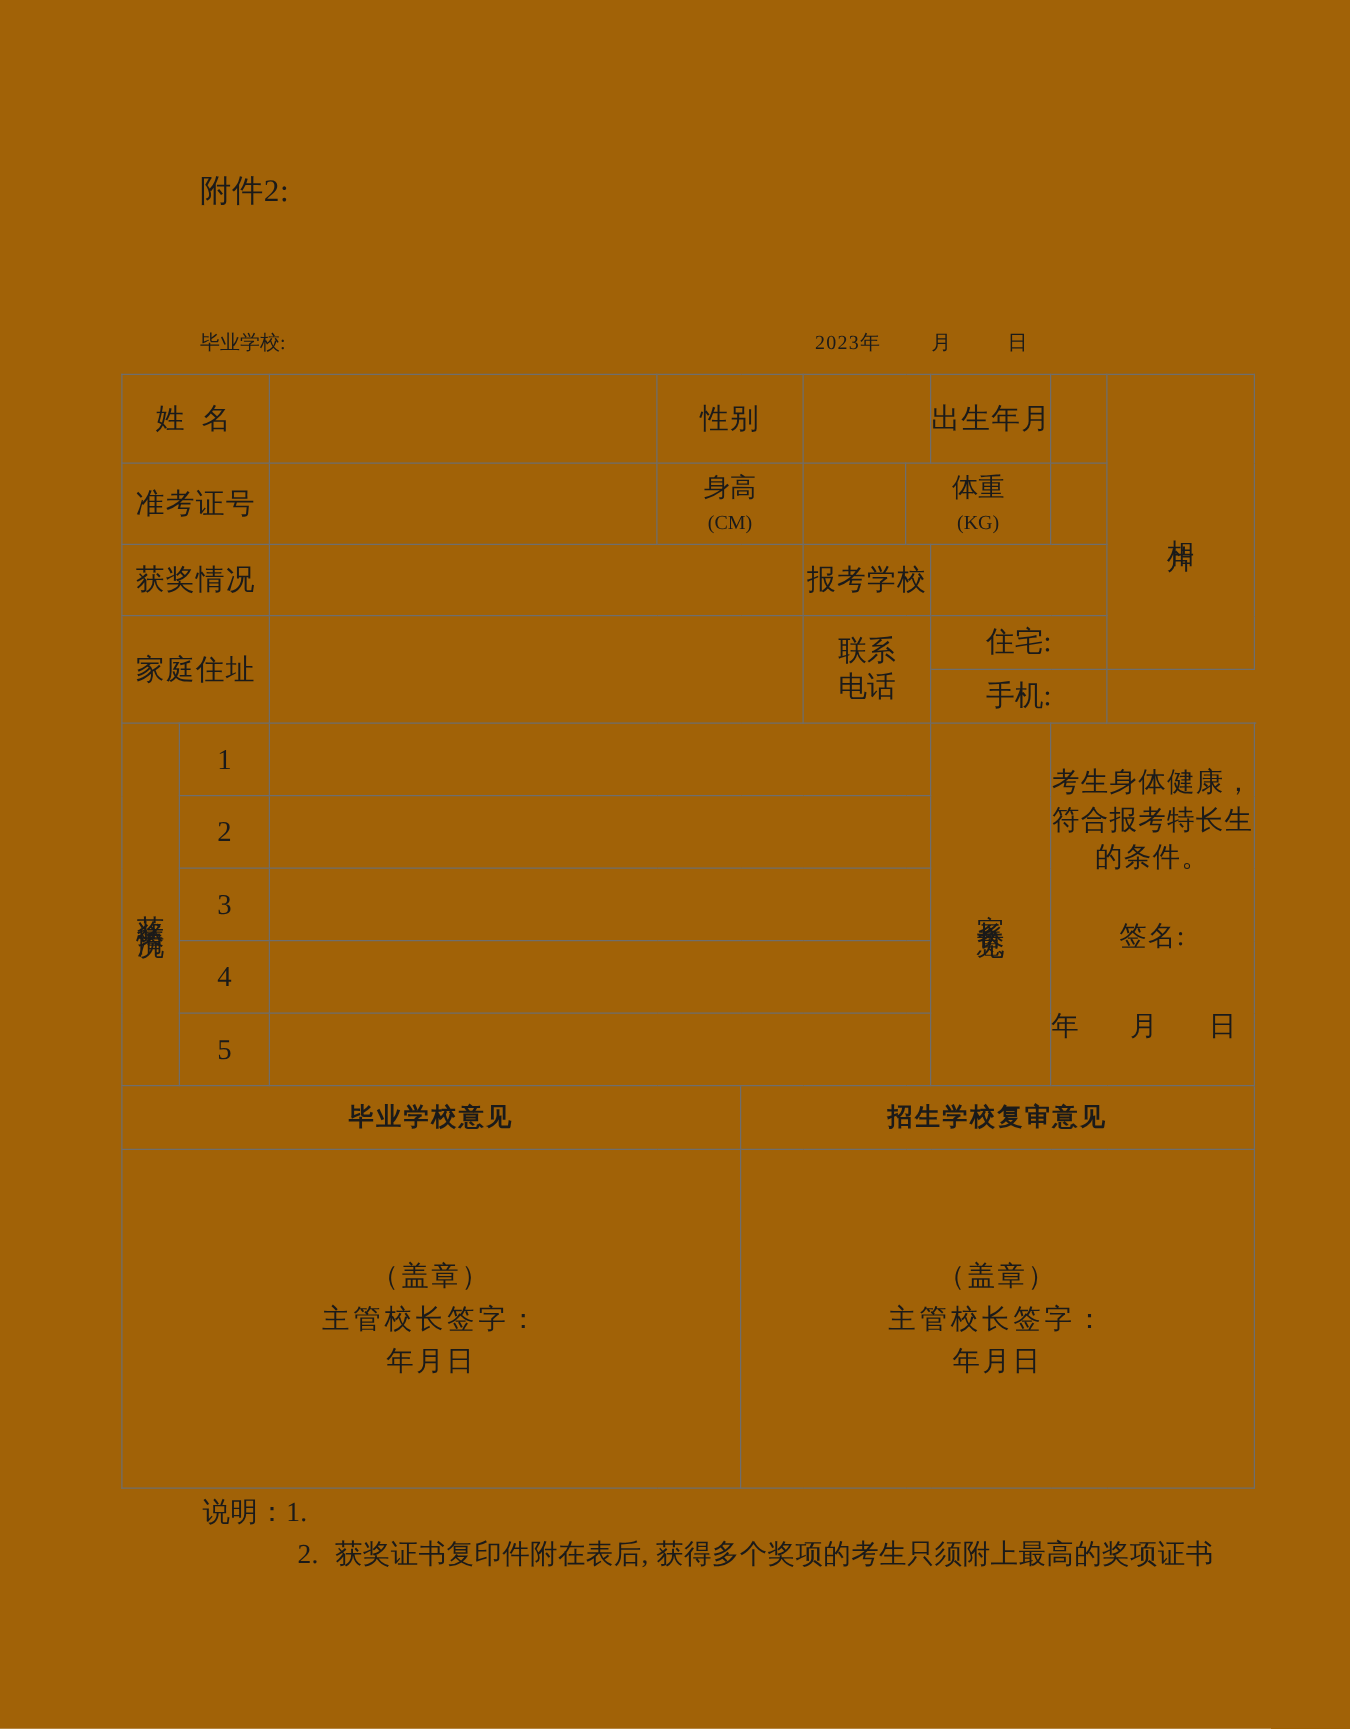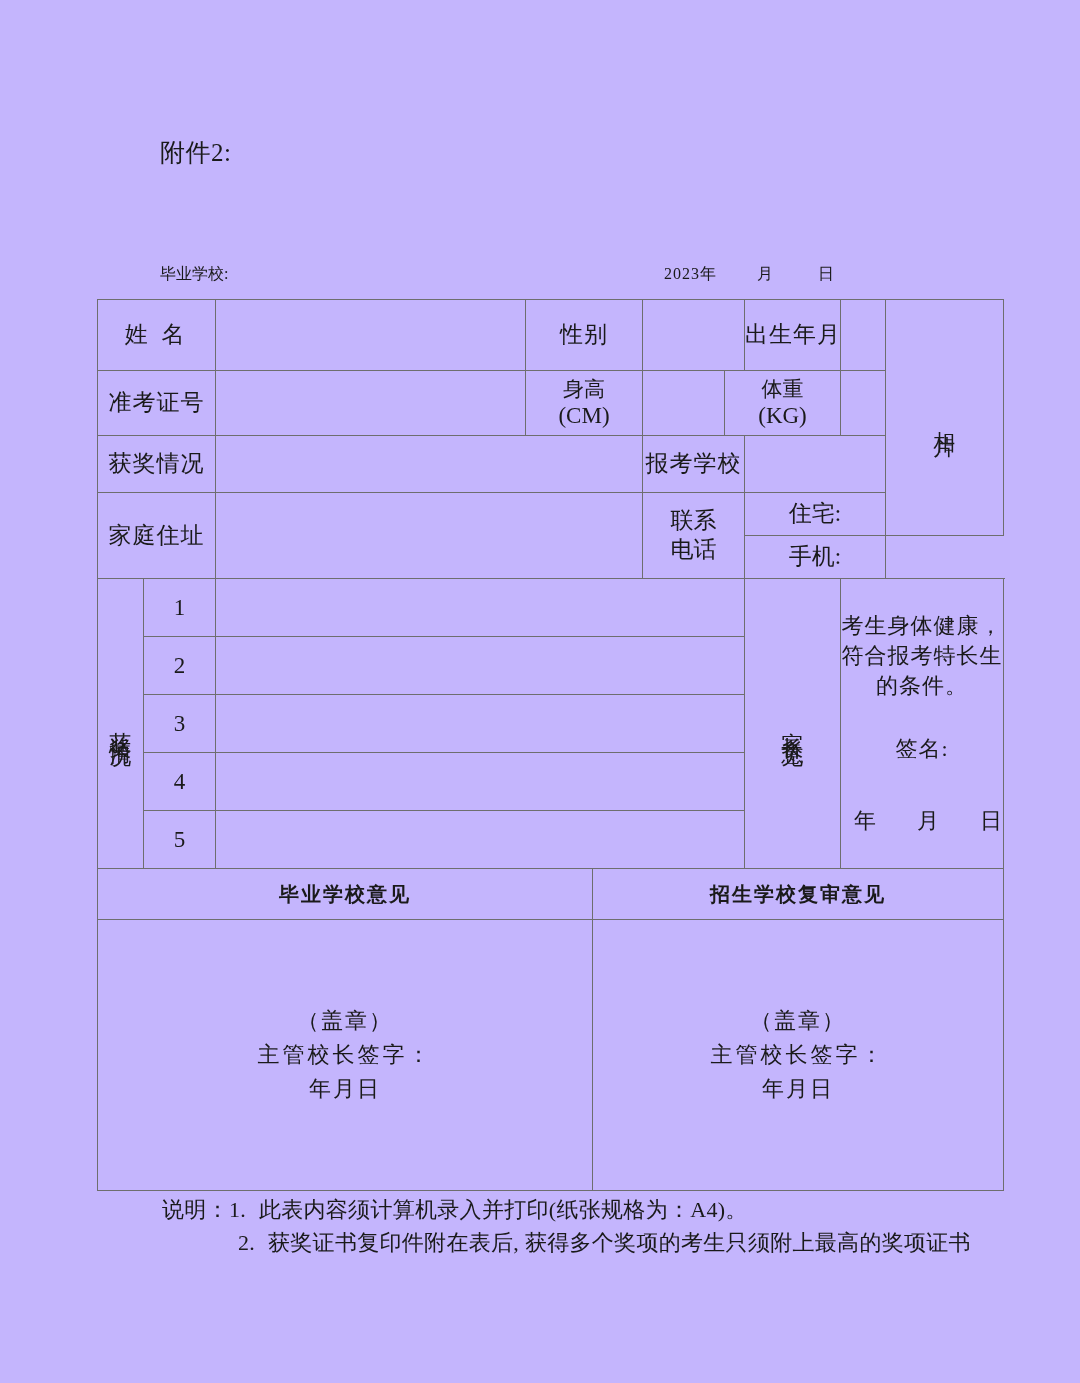--- a/index.html
+++ b/index.html
@@ -12,21 +12,21 @@
     width: 1080px;
     height: 1383px;
     position: relative;
     font-family: "Liberation Serif", "DejaVu Serif", serif;
     color: #1a1a1a;
     overflow: hidden;
   }
   .page {
     position: absolute;
     inset: 0;
-    background: #c4b5fd;
+    background: #a16207;
   }
 
   
   .attach-label {
     position: absolute;
     left: 160px;
     top: 136px;
     font-size: 25px;
     letter-spacing: 0.5px;
     white-space: nowrap;
@@ -51,21 +51,21 @@
     font-size: 16px;
     white-space: nowrap;
   }
   .meta-school {
     position: absolute;
     left: 0;
     top: 0;
   }
   .meta-date {
     position: absolute;
-    left: 504px;
+    left: 492px;
     top: 0;
     letter-spacing: 1px;
   }
   .meta-date .gap-sm { display: inline-block; width: 40px; }
   .meta-date .gap-md { display: inline-block; width: 44px; }
 
   
   .tbl {
     position: absolute;
     left: 97px;
@@ -93,21 +93,21 @@
   .r1 { height: 70px; }
   .r2 { height: 64px; }
   .r3 { height: 56px; }
   .r4 { height: 42px; }
   .award-row { height: 57px; }
 
   .sub2 {
     font-size: 21px;
     line-height: 1.25;
   }
-  .sub2 .unit { font-size: 23px; letter-spacing: 0; }
+  .sub2 .unit { font-size: 16px; letter-spacing: 0; }
 
   
   .vert {
     writing-mode: vertical-rl;
     text-orientation: upright;
     letter-spacing: 5px;
     white-space: nowrap;
     margin: 0 auto;
     display: block;
     font-size: 22px;
@@ -125,21 +125,21 @@
     padding: 16px 14px 10px 14px;
     font-size: 22px;
     line-height: 1.55;
     letter-spacing: 1px;
   }
   .parent-sign {
     margin-top: 34px;
   }
   .parent-date {
     margin-top: 42px;
-    text-align: right;
+    text-align: left;
     letter-spacing: 1px;
   }
   .parent-date .g { display: inline-block; width: 40px; }
 
   .opinion-head {
     height: 50px;
     font-weight: bold;
     font-size: 20px;
     letter-spacing: 2px;
   }
@@ -298,21 +298,20 @@
         </div>
       </td>
     </tr>
   </tbody>
     </table>
 
   <div class="notes">
     <div class="note-line">
       <span class="note-head">说明：</span>
       <span class="note-num">1.</span>
-      <span class="note-body">此表内容须计算机录入并打印(纸张规格为：A4)。</span>
     </div>
     <div class="note-line note-indent">
       <span class="note-num">2.</span>
       <span class="note-body">获奖证书复印件附在表后, 获得多个奖项的考生只须附上最高的奖项证书</span>
     </div>
   </div>
 
 </div>
 
 </body></html>

